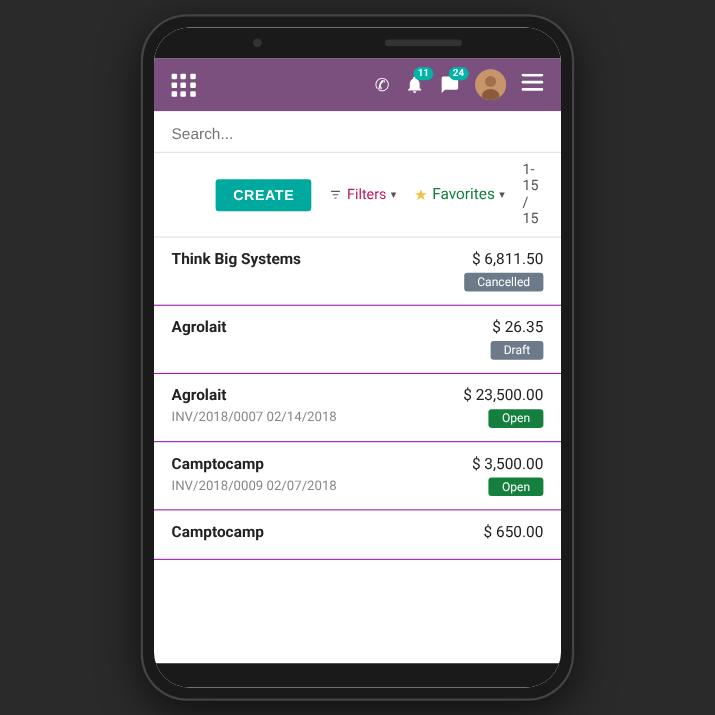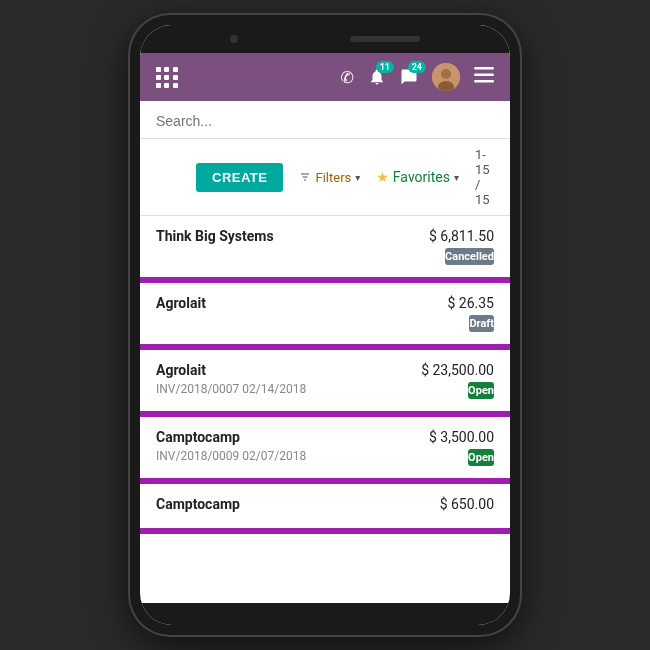--- a/index.html
+++ b/index.html
@@ -191,21 +191,21 @@
     }
 
     
     .list-container {
       flex: 1;
       overflow-y: auto;
     }
 
     .list-item {
       padding: 12px 16px;
-      border-bottom: 6px solid #a21caf;
+      border-bottom: 1px solid #a21caf;
       display: flex;
       justify-content: space-between;
       align-items: flex-start;
     }
 
     .item-left {
       display: flex;
       flex-direction: column;
       gap: 2px;
     }
@@ -230,22 +230,22 @@
     }
 
     .item-amount {
       font-size: 14px;
       font-weight: normal;
       color: #222;
     }
 
     .status-badge {
       font-size: 11px;
-      font-weight: bold;
-      padding: 2px 0;
+      font-weight: normal;
+      padding: 2px 12px;
       border-radius: 3px;
       color: white;
     }
 
     .status-cancelled { background: #6c7a89; }
     .status-draft { background: #6c7a89; }
     .status-open { background: #15803d; }
 
     .phone-bottom {
       background: #1a1a1a;
@@ -320,21 +320,21 @@
     </div>
 
     <div class="toolbar">
       <button class="btn-create">CREATE</button>
 
       <div class="toolbar-filter">
         <svg width="13" height="13" viewBox="0 0 24 24" fill="#555">
           <path d="M4 6h16M7 12h10M10 18h4"></path>
           <path stroke="#555" stroke-width="2" fill="none" d="M4 6h16M7 12h10M10 18h4"></path>
         </svg>
-        <span style="font-size:13px;color:#a16207;">Filters</span>
+        <span style="font-size:13px;color:#be185d;">Filters</span>
         <span style="font-size:10px;color:#555;">▾</span>
       </div>
 
       <div class="toolbar-favorites">
         <span style="color:#f0c040;font-size:14px;">★</span>
         <span style="font-size:14px;color:#15803d;">Favorites</span>
         <span style="font-size:10px;color:#555;">▾</span>
       </div>
 
       <div class="toolbar-pagination">

